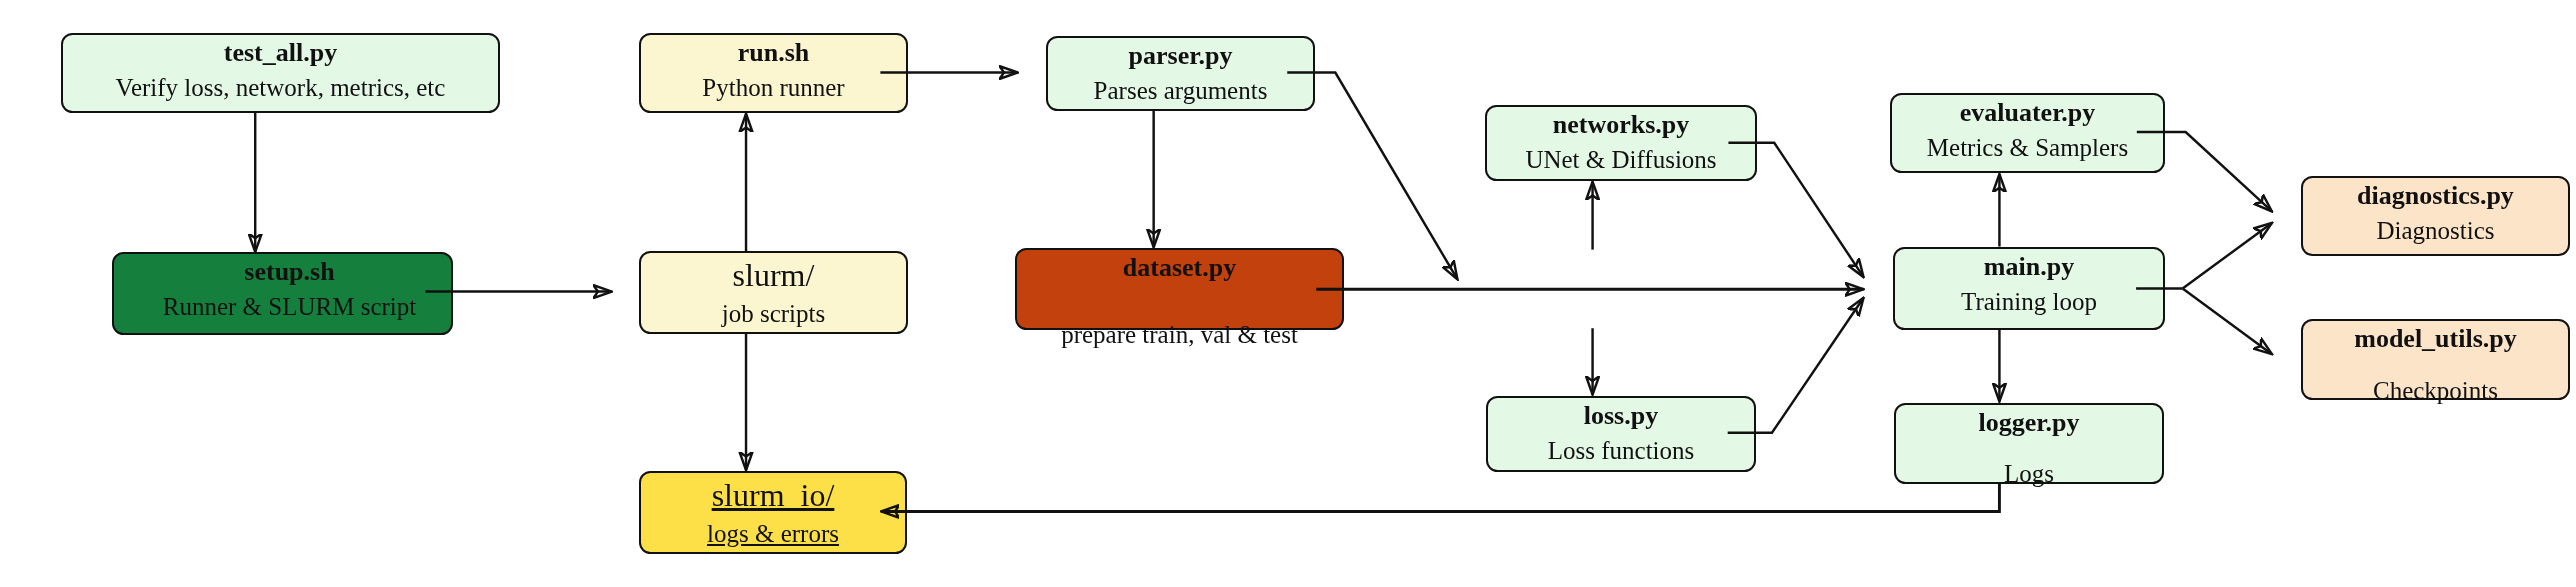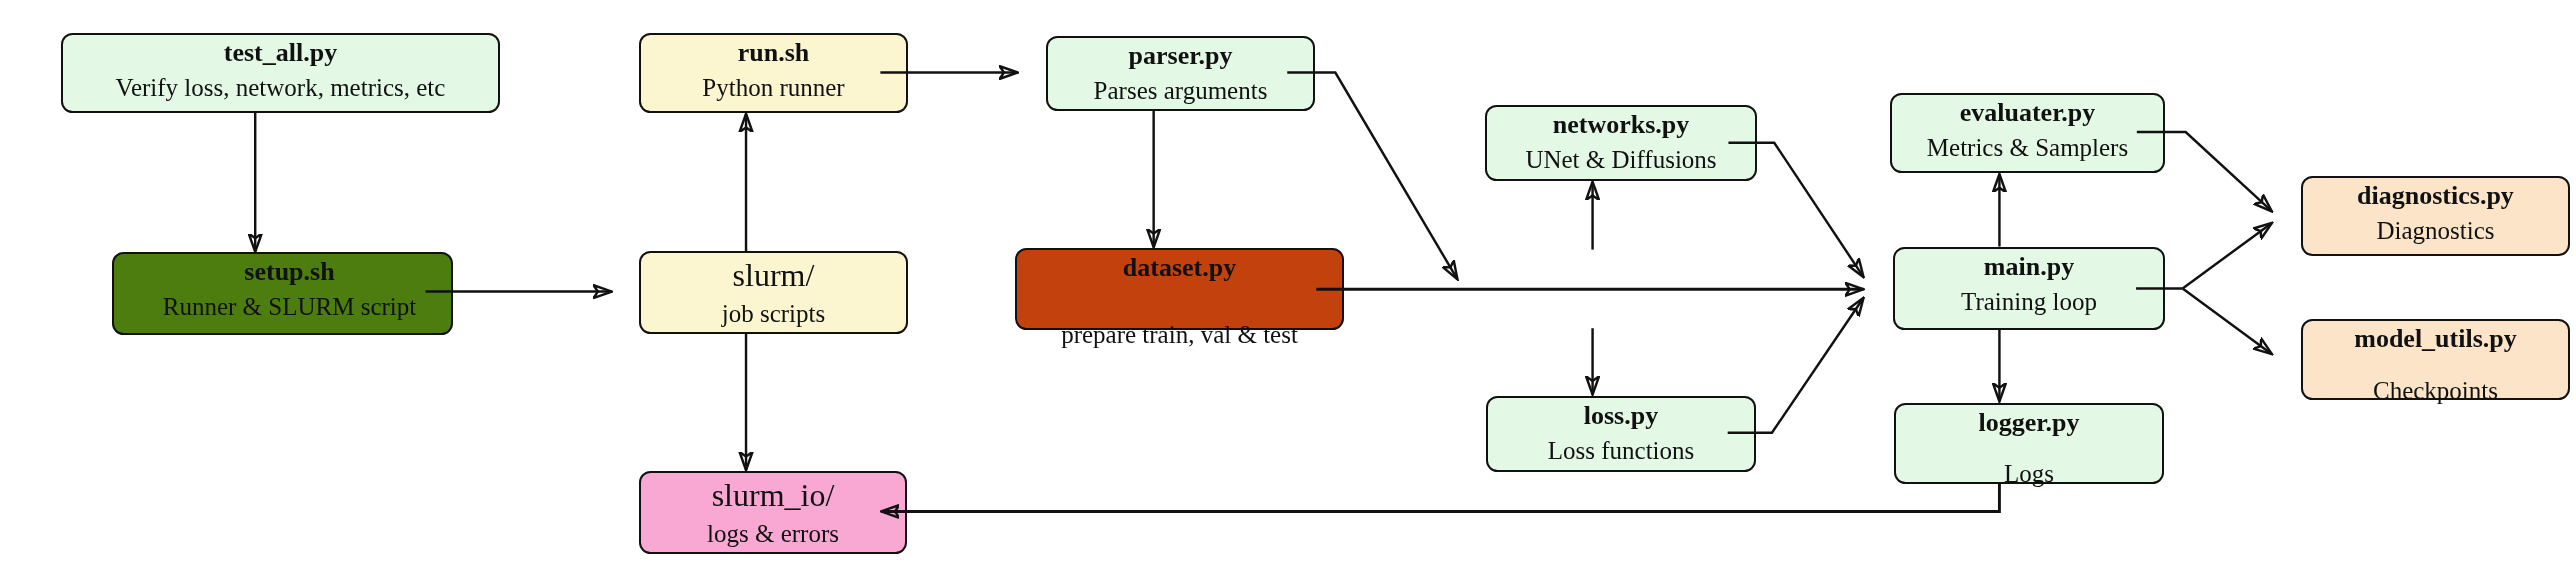--- a/index.html
+++ b/index.html
@@ -58,36 +58,36 @@
 </head>
 <body>
 
 <div id="stage">
 
   <div class="node" id="n-test-all" style="background: rgb(228, 248, 230);">
     <div class="node-title">test_all.py</div>
     <div class="node-sub">Verify loss, network, metrics, etc</div>
   </div>
 
-  <div class="node" id="n-setup" style="background: #4d7c0f; padding-left: 14px;">
+  <div class="node" id="n-setup" style="background: #15803d; padding-left: 14px;">
     <div class="node-title">setup.sh</div>
     <div class="node-sub">Runner &amp; SLURM script</div>
   </div>
 
   <div class="node" id="n-run" style="background: rgb(252, 246, 208);">
     <div class="node-title">run.sh</div>
     <div class="node-sub">Python runner</div>
   </div>
 
   <div class="node plain" id="n-slurm" style="background: rgb(252, 246, 208);">
     <div class="node-title">slurm/</div>
     <div class="node-sub">job scripts</div>
   </div>
 
-  <div class="node plain" id="n-slurm-io" style="background: #f9a8d4;">
+  <div class="node plain" id="n-slurm-io" style="background: #fde047; text-decoration: underline;">
     <div class="node-title">slurm_io/</div>
     <div class="node-sub">logs &amp; errors</div>
   </div>
 
   <div class="node" id="n-parser" style="background: rgb(228, 248, 230);">
     <div class="node-title">parser.py</div>
     <div class="node-sub">Parses arguments</div>
   </div>
 
   <div class="node" id="n-dataset" style="background: #c2410c; gap: 32px;">

